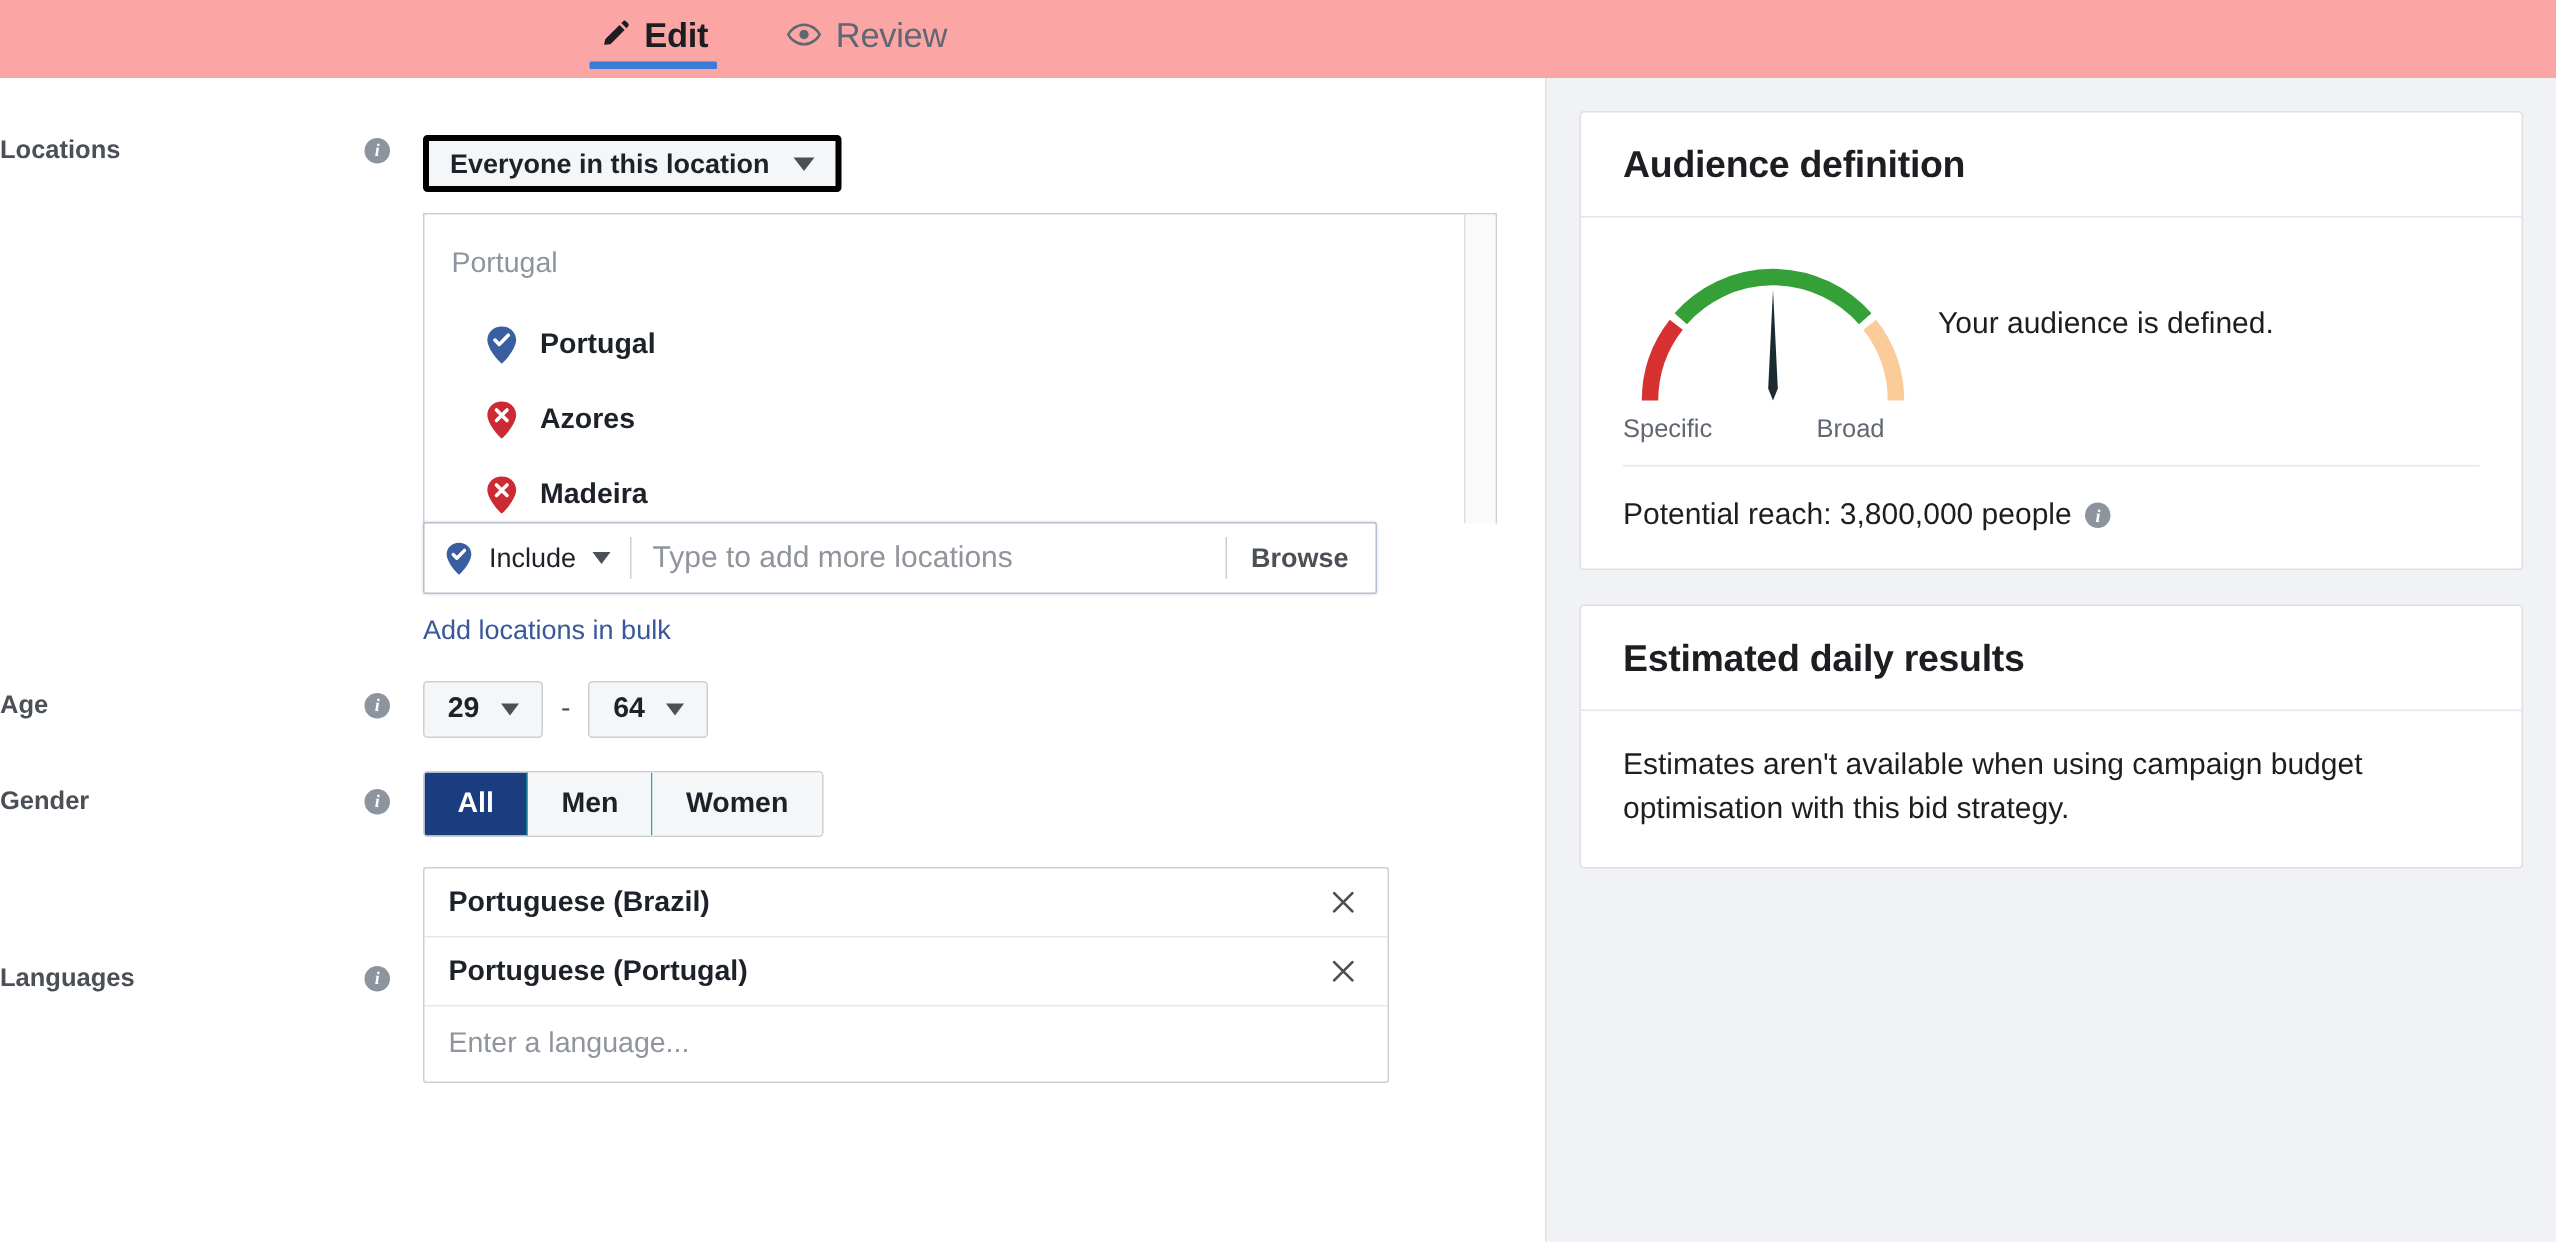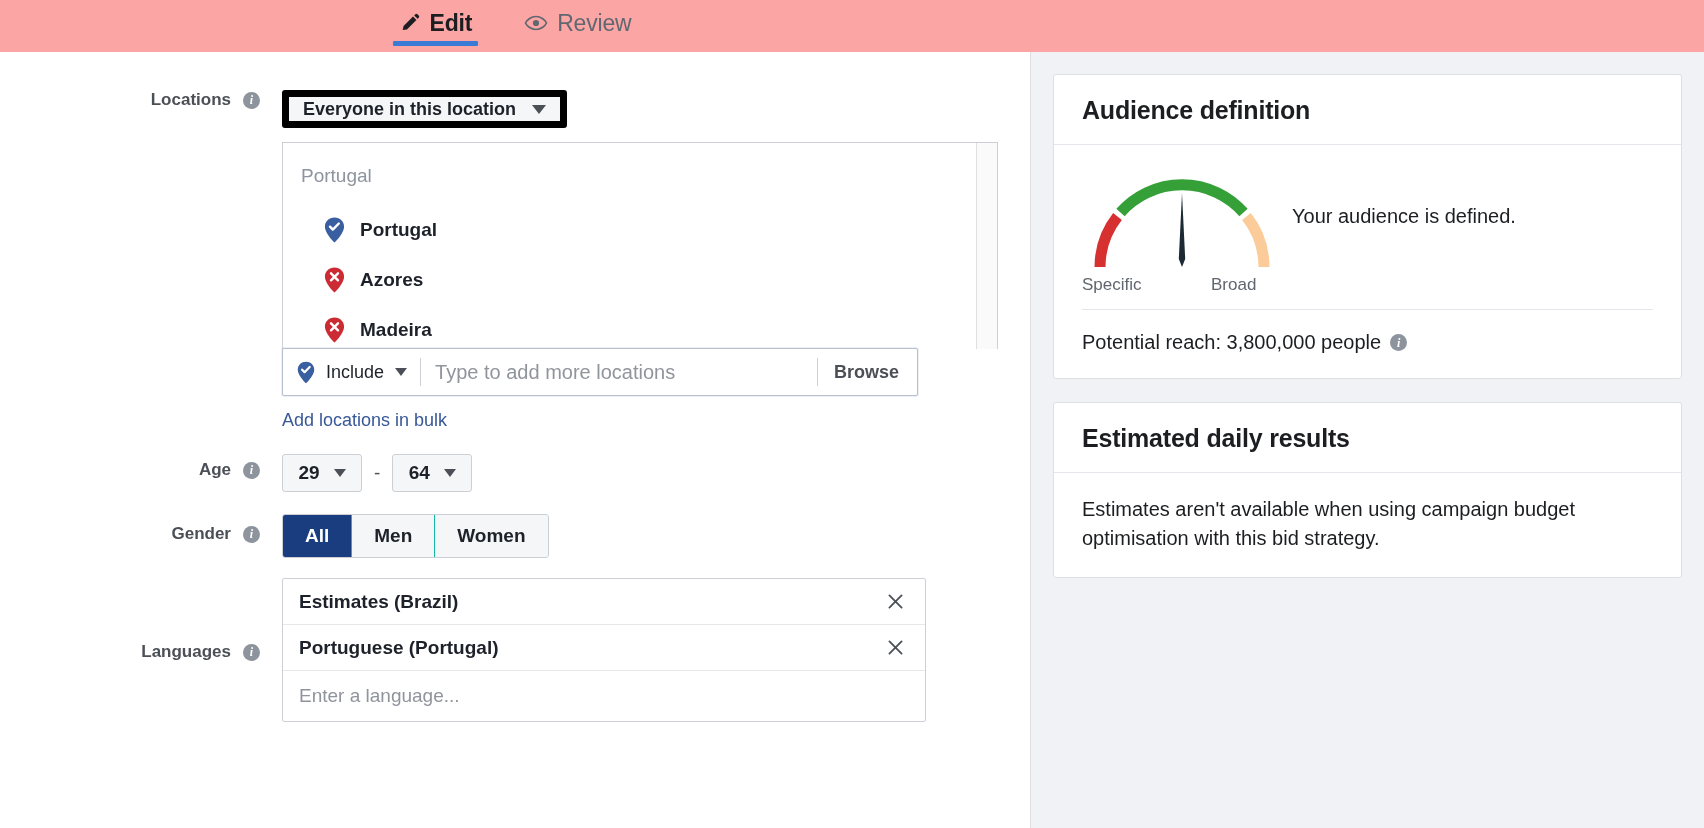--- a/index.html
+++ b/index.html
@@ -73,21 +73,21 @@
   }
 
   .field-label {
     display: flex;
     align-items: center;
     gap: 12px;
     font-size: 17px;
     font-weight: bold;
     color: #4b4f56;
     white-space: nowrap;
-    justify-content: flex-end;
+    justify-content: space-between;
   }
 
   .info-icon {
     width: 17px; height: 17px;
     border-radius: 50%;
     background: #8d949e;
     color: #ffffff;
     font-size: 12px;
     font-weight: bold;
     font-style: italic;
@@ -100,21 +100,21 @@
   }
 
   
   .select-btn {
     display: inline-flex;
     align-items: center;
     gap: 16px;
     height: 38px;
     padding: 0 14px;
     background: #f5f6f7;
-    border: 7px solid #000000;
+    border: 4px solid #000000;
     border-radius: 3px;
     font-size: 18px;
     font-weight: bold;
     color: #1d2129;
     cursor: pointer;
     white-space: nowrap;
   }
   .caret {
     width: 0; height: 0;
     border-left: 7px solid transparent;
@@ -549,21 +549,21 @@
       </div>
     </div>
 
     <div class="field-label lang-label">
       <span>Languages</span>
       <span class="info-icon">i</span>
     </div>
 
     <div class="lang-box">
       <div class="lang-chip">
-        <span class="lang-chip-name">Estimates (Brazil)</span>
+        <span class="lang-chip-name">Portuguese (Brazil)</span>
         <span class="lang-remove">
           <svg width="19" height="19" viewBox="0 0 20 20">
             <path d="M3.6 3.6l12.8 12.8M16.4 3.6L3.6 16.4" stroke="#4b4f56" stroke-width="1.9" stroke-linecap="round"></path>
           </svg>
         </span>
       </div>
       <div class="lang-chip">
         <span class="lang-chip-name">Portuguese (Portugal)</span>
         <span class="lang-remove">
           <svg width="19" height="19" viewBox="0 0 20 20">

